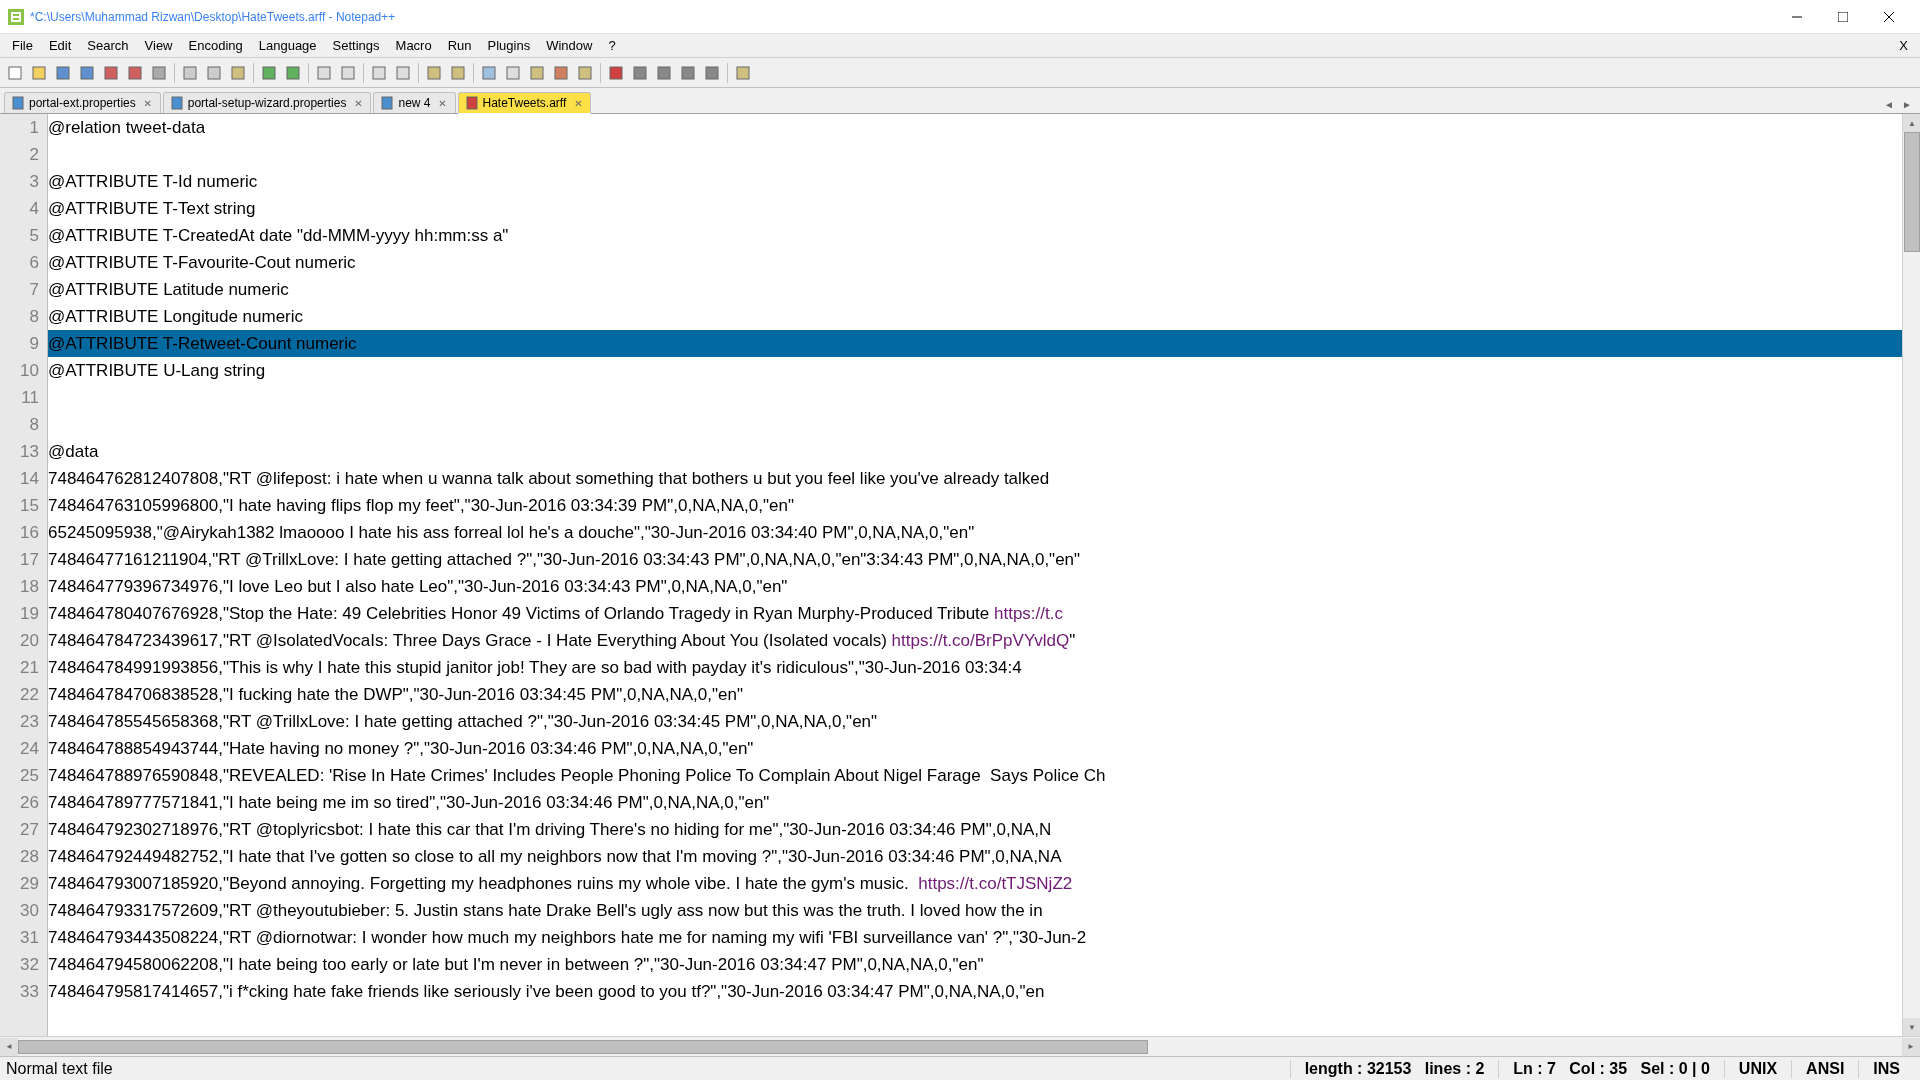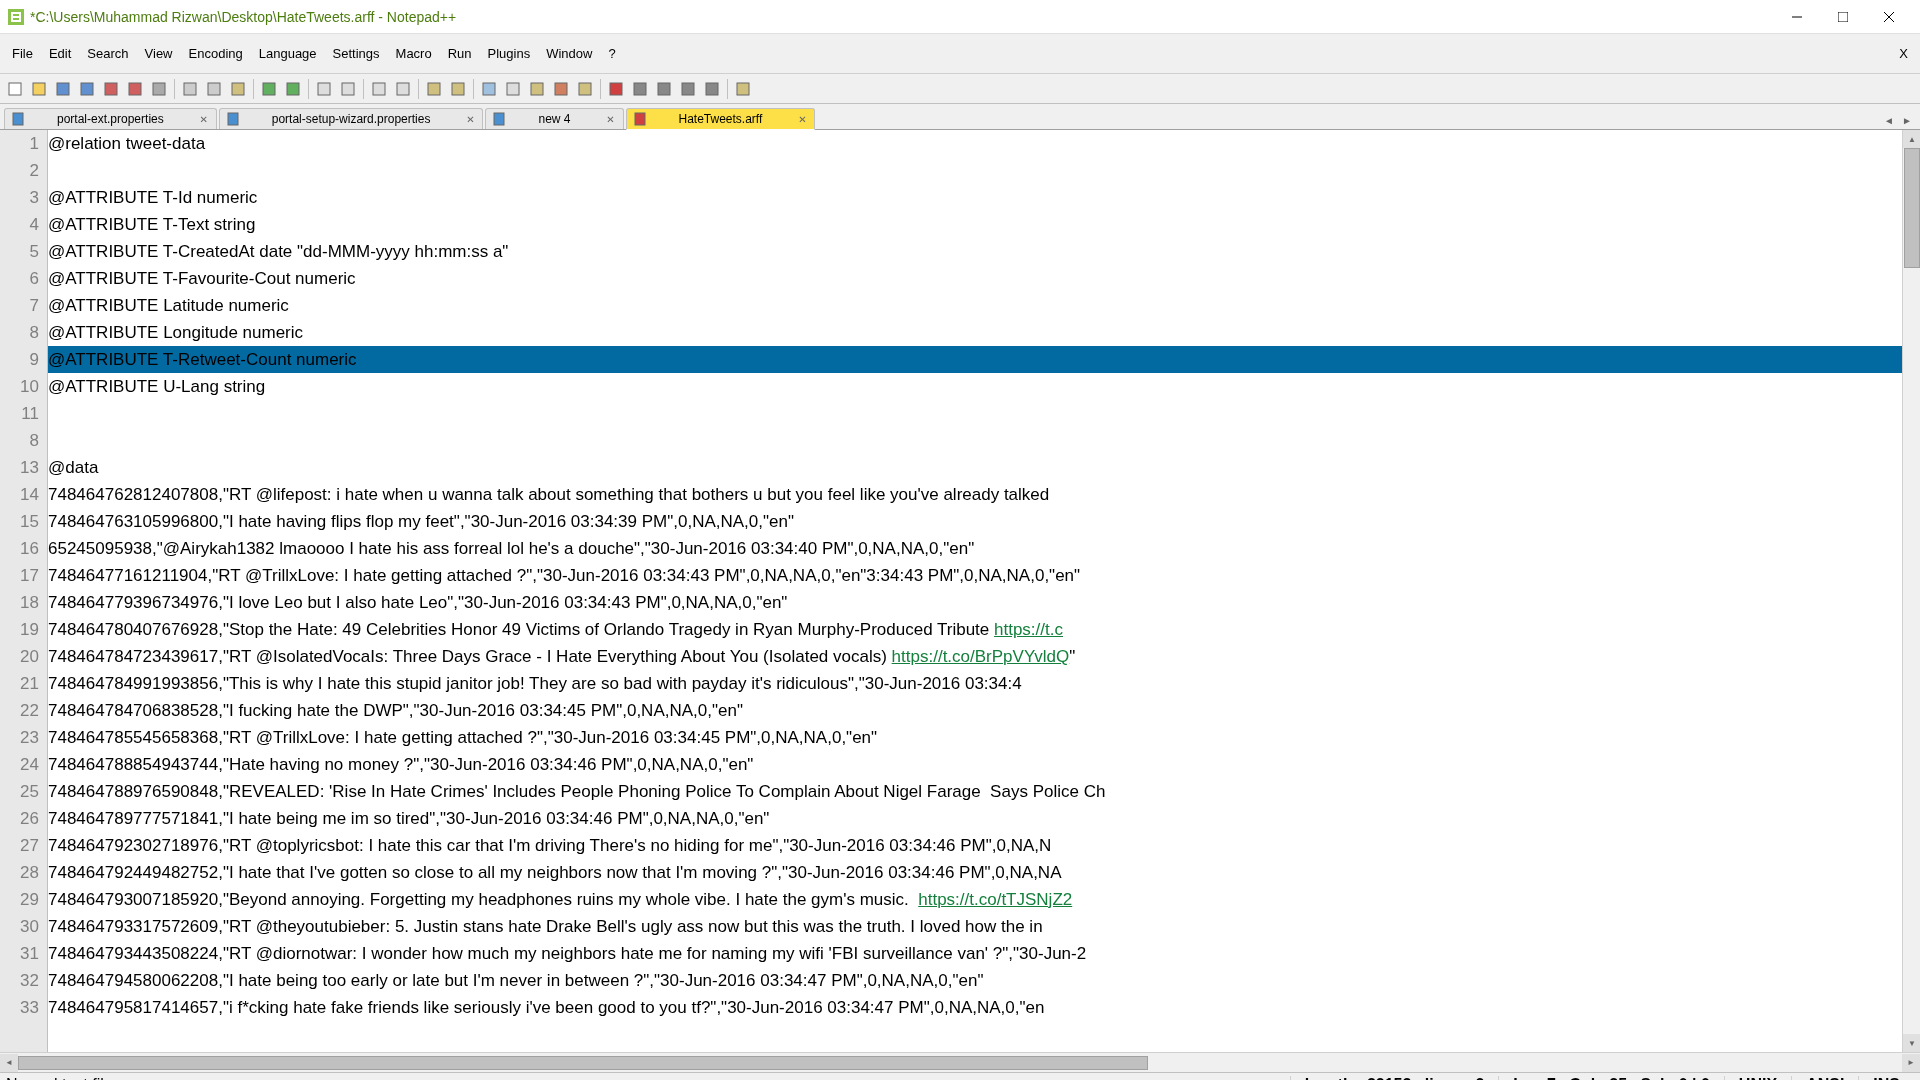--- a/index.html
+++ b/index.html
@@ -1,46 +1,46 @@
 <!DOCTYPE html>
 <html><head>
 <meta charset="utf-8">
 <style>
 * { margin: 0; padding: 0; box-sizing: border-box; font-family: "Segoe UI", Tahoma, sans-serif; }
 body { background: #fff; overflow: hidden; width: 1920px; height: 1080px; }
 
 .titlebar { height: 34px; background: #fff; display: flex; align-items: center; padding: 0 8px; border-bottom: 1px solid #e0e0e0; }
 .titlebar-icon { width: 16px; height: 16px; margin-right: 6px; display: inline-flex; }
-.titlebar-text { font-size: 14px; color: #4d7c0f; flex: 1; }
+.titlebar-text { font-size: 12px; color: #3b82f6; flex: 1; }
 .win-controls { display: flex; gap: 0; }
 .win-btn { width: 46px; height: 32px; display: flex; align-items: center; justify-content: center; cursor: pointer; }
 .win-btn svg { width: 10px; height: 10px; }
 
-.menubar { height: 40px; background: #f0f0f0; display: flex; align-items: center; padding: 8px 4px; border-bottom: 1px solid #d0d0d0; }
+.menubar { height: 24px; background: #f0f0f0; display: flex; align-items: center; padding: 8px 4px; border-bottom: 1px solid #d0d0d0; }
 .menu-item { padding: 2px 8px; font-size: 13px; color: #000; cursor: pointer; }
 .menu-close { margin-left: auto; padding: 0 8px; font-size: 13px; cursor: pointer; }
 
 .toolbar { height: 30px; background: #f0f0f0; display: flex; align-items: center; padding: 2px 4px; gap: 2px; border-bottom: 1px solid #c0c0c0; }
 .tool-btn { width: 22px; height: 22px; display: flex; align-items: center; justify-content: center; cursor: pointer; border: 1px solid transparent; }
 .tool-sep { width: 1px; height: 20px; background: #c0c0c0; margin: 0 2px; }
 
 .tabbar { height: 26px; background: #f0f0f0; display: flex; align-items: flex-end; padding: 0 4px; border-bottom: 1px solid #a0a0a0; position: relative; }
-.tab { display: flex; align-items: center; padding: 3px 6px; margin-right: 2px; border: 1px solid #c0c0c0; border-bottom: none; background: #e8e8e8; font-size: 12px; cursor: pointer; border-radius: 3px 3px 0 0; gap: 28px; }
+.tab { display: flex; align-items: center; padding: 3px 6px; margin-right: 2px; border: 1px solid #c0c0c0; border-bottom: none; background: #e8e8e8; font-size: 12px; cursor: pointer; border-radius: 3px 3px 0 0; }
 .tab.active { background: #fde047; border-bottom: 1px solid #fff; margin-bottom: -1px; }
 .tab-icon { width: 14px; height: 14px; margin-right: 4px; display: inline-flex; }
 .tab-close { width: 12px; height: 12px; margin-left: 6px; font-size: 10px; color: #666; display: flex; align-items: center; justify-content: center; }
 .tab-nav { margin-left: auto; display: flex; }
 .tab-nav-btn { width: 18px; height: 18px; display: flex; align-items: center; justify-content: center; cursor: pointer; font-size: 10px; color: #666; }
 
 .editor-wrap { display: flex; height: calc(1080px - 34px - 24px - 30px - 26px - 24px - 20px); position: relative; }
 .gutter { width: 48px; background: #e8e8e8; border-right: 1px solid #c0c0c0; text-align: right; padding-right: 8px; font-family: "Courier New", monospace; font-size: 17px; line-height: 27px; color: #808080; user-select: none; }
 .editor { flex: 1; font-family: "Courier New", monospace; font-size: 17px; line-height: 27px; color: #000; white-space: pre; overflow: hidden; padding-left: 0; position: relative; }
 .line { height: 27px; }
 .line.current { background: #0369a1; }
-.editor a { color: #15803d; text-decoration: underline; }
+.editor a { color: #701a75; }
 
 .vscroll { position: absolute; right: 0; top: 0; width: 18px; height: 100%; background: #f0f0f0; border-left: 1px solid #d0d0d0; }
 .vscroll-btn { width: 18px; height: 18px; background: #e0e0e0; display: flex; align-items: center; justify-content: center; font-size: 8px; color: #666; }
 .vscroll-thumb { position: absolute; top: 18px; width: 16px; left: 1px; height: 120px; background: #c0c0c0; border: 1px solid #a0a0a0; }
 
 .hscroll { height: 20px; background: #f0f0f0; border-top: 1px solid #d0d0d0; display: flex; align-items: center; }
 .hscroll-btn { width: 18px; height: 18px; background: #e0e0e0; display: flex; align-items: center; justify-content: center; font-size: 8px; color: #666; }
 .hscroll-track { flex: 1; height: 16px; position: relative; }
 .hscroll-thumb { position: absolute; left: 0; width: 60%; height: 14px; top: 1px; background: #c0c0c0; border: 1px solid #a0a0a0; }
 

